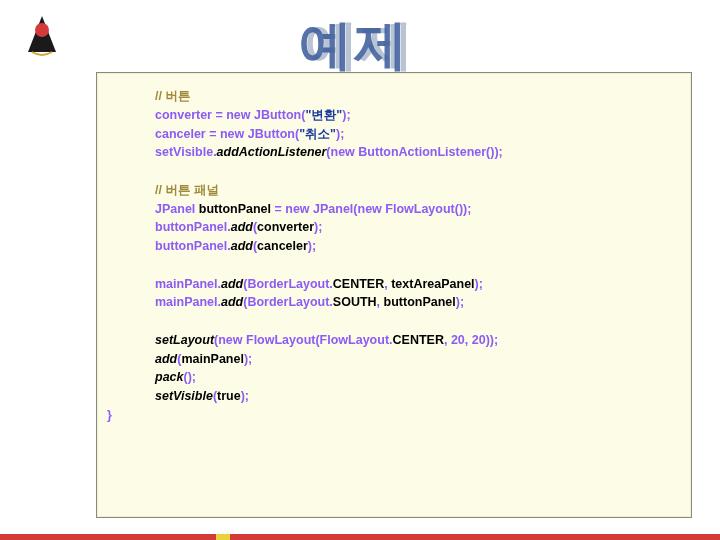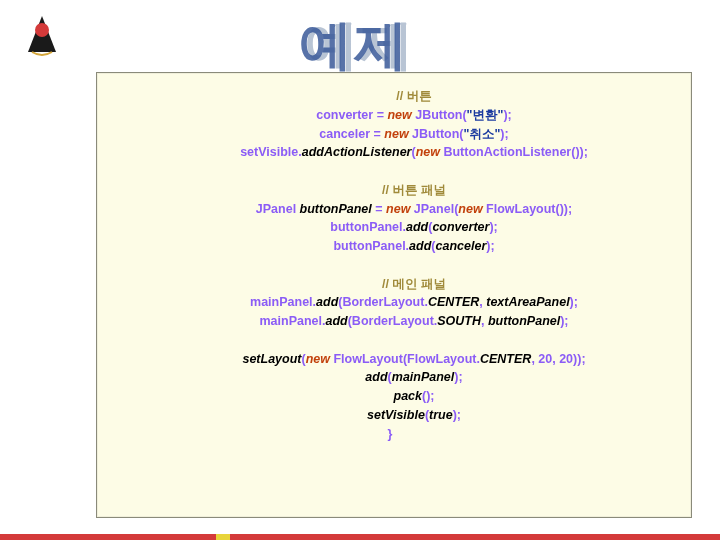--- a/index.html
+++ b/index.html
@@ -45,27 +45,27 @@
     left: 96px;
     width: 596px;
     height: 446px;
     background: #fdfce6;
     border: 1px solid #8a8a7a;
     padding: 14px 18px 14px 58px;
     font-size: 12.5px;
     line-height: 1.5;
     box-shadow: inset 0 0 0 1px rgba(0,0,0,0.05);
   }
-  .code-line { white-space: pre; text-align: center; }
+  .code-line { white-space: pre; }
   .cm { color: #a08a3a; font-weight: bold; }
-  .kw { color: #c2410c; font-weight: bold; font-style: italic; }
+  .kw { color: #8b5cf6; font-weight: bold; }
   .nm { color: #8b5cf6; font-weight: bold; }
   .str { color: #1a3aa0; font-weight: bold; }
   .mth { font-style: italic; font-weight: bold; }
-  .arg { font-style: italic; font-weight: bold; }
+  .arg { font-weight: bold; }
   .brace { font-weight: bold; margin-left: -48px; }
   .bottom-accent {
     position: absolute;
     bottom: 0;
     left: 0;
     right: 0;
     height: 6px;
     background: linear-gradient(to right, #d43a3a 0%, #d43a3a 30%, #e8d43a 30%, #e8d43a 32%, #d43a3a 32%, #d43a3a 100%);
   }
 </style>
@@ -94,21 +94,20 @@
 
   <div class="code-line">&nbsp;</div>
 
   <div class="code-line"><span class="cm">// 버튼 패널</span></div>
   <div class="code-line"><span class="nm">JPanel </span><span class="arg">buttonPanel</span><span class="nm"> = </span><span class="kw">new</span><span class="nm"> JPanel(</span><span class="kw">new</span><span class="nm"> FlowLayout());</span></div>
   <div class="code-line"><span class="nm">buttonPanel.</span><span class="mth">add</span><span class="nm">(</span><span class="arg">converter</span><span class="nm">);</span></div>
   <div class="code-line"><span class="nm">buttonPanel.</span><span class="mth">add</span><span class="nm">(</span><span class="arg">canceler</span><span class="nm">);</span></div>
 
   <div class="code-line">&nbsp;</div>
 
-  <div class="code-line"><span class="cm">// 메인 패널</span></div>
   <div class="code-line"><span class="nm">mainPanel.</span><span class="mth">add</span><span class="nm">(BorderLayout.</span><span class="arg">CENTER</span><span class="nm">, </span><span class="arg">textAreaPanel</span><span class="nm">);</span></div>
   <div class="code-line"><span class="nm">mainPanel.</span><span class="mth">add</span><span class="nm">(BorderLayout.</span><span class="arg">SOUTH</span><span class="nm">, </span><span class="arg">buttonPanel</span><span class="nm">);</span></div>
 
   <div class="code-line">&nbsp;</div>
 
   <div class="code-line"><span class="mth">setLayout</span><span class="nm">(</span><span class="kw">new</span><span class="nm"> FlowLayout(FlowLayout.</span><span class="arg">CENTER</span><span class="nm">, 20, 20));</span></div>
   <div class="code-line"><span class="mth">add</span><span class="nm">(</span><span class="arg">mainPanel</span><span class="nm">);</span></div>
   <div class="code-line"><span class="mth">pack</span><span class="nm">();</span></div>
   <div class="code-line"><span class="mth">setVisible</span><span class="nm">(</span><span class="arg">true</span><span class="nm">);</span></div>
 

